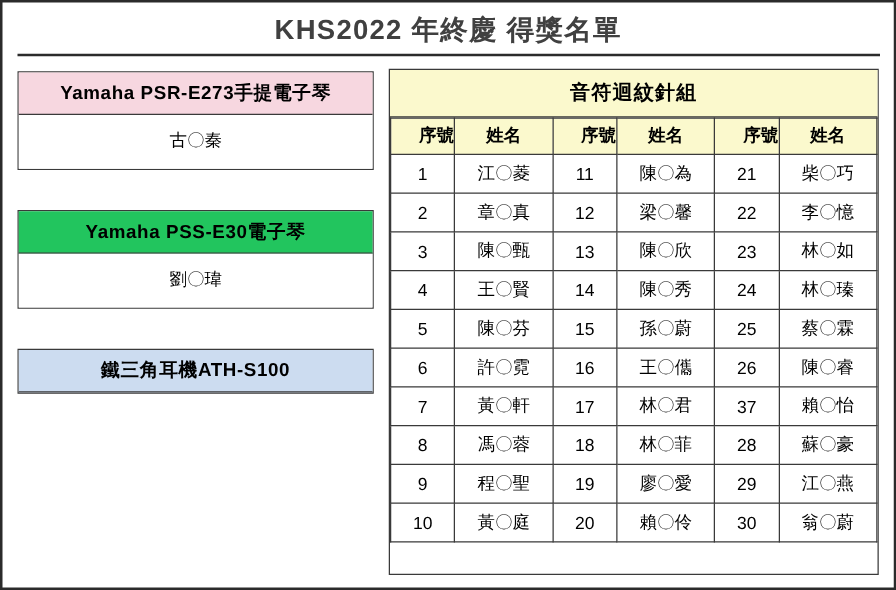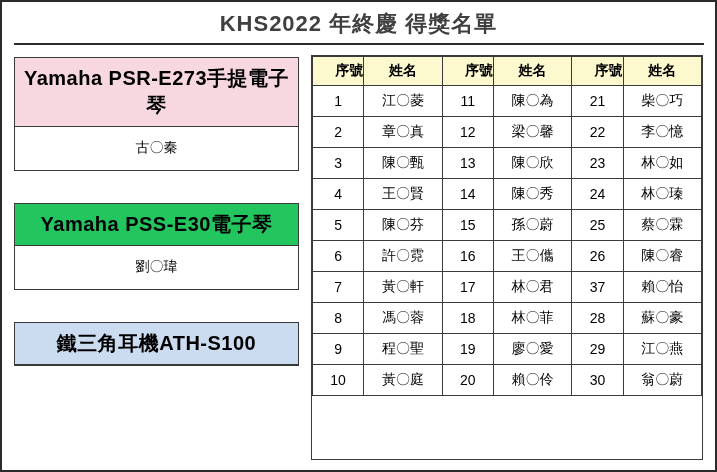--- a/index.html
+++ b/index.html
@@ -49,21 +49,21 @@
     flex-direction: column;
     gap: 32px;
     padding-top: 2px;
   }
   .prize-box {
     border: 1px solid #3a3a3a;
     box-sizing: border-box;
   }
   .prize-head {
     text-align: center;
-    font-size: 20px;
+    font-size: 15px;
     font-weight: bold;
     padding: 7px 2px 7px 2px;
     border-bottom: 1px solid #3a3a3a;
     letter-spacing: 0.5px;
   }
   .prize-name {
     text-align: center;
     font-size: 14px;
     padding: 12px 2px 13px 2px;
     background: #ffffff;
@@ -137,20 +137,21 @@
         <div class="prize-name">劉〇瑋</div>
       </div>
 
       <div class="prize-box p3">
         <div class="prize-head">鐵三角耳機ATH-S100</div>
       </div>
 
     </div>
 
     <div class="right-col">
+      <div class="right-head">音符迴紋針組</div>
       <table class="names">
         <thead>
           <tr>
             <th class="num">序號</th>
             <th class="nm">姓名</th>
             <th class="num">序號</th>
             <th class="nm">姓名</th>
             <th class="num">序號</th>
             <th class="nm">姓名</th>
           </tr>

